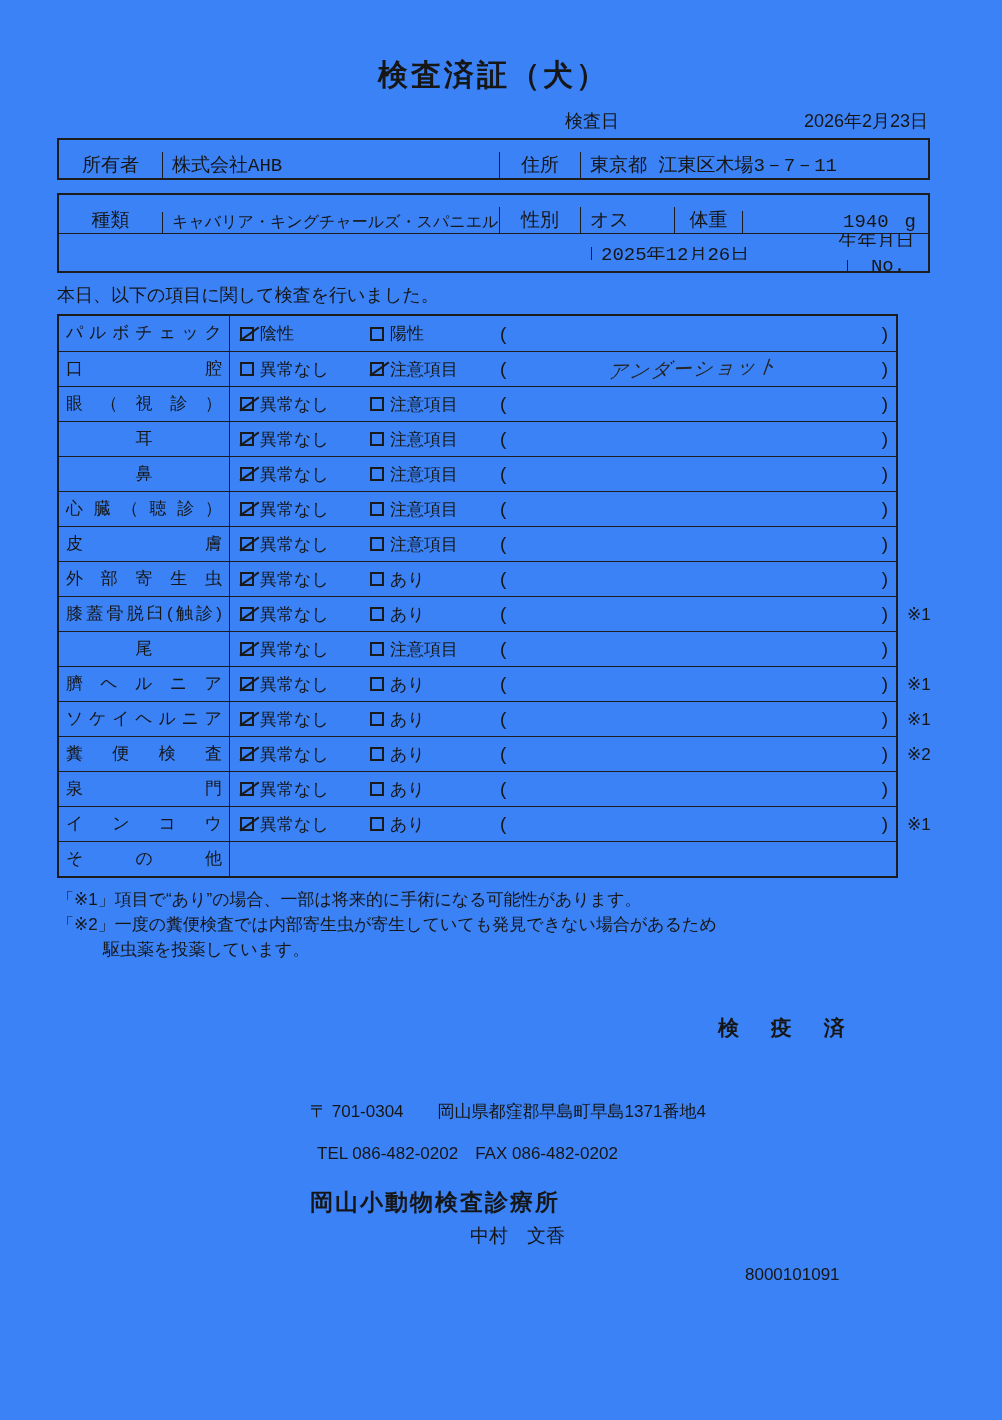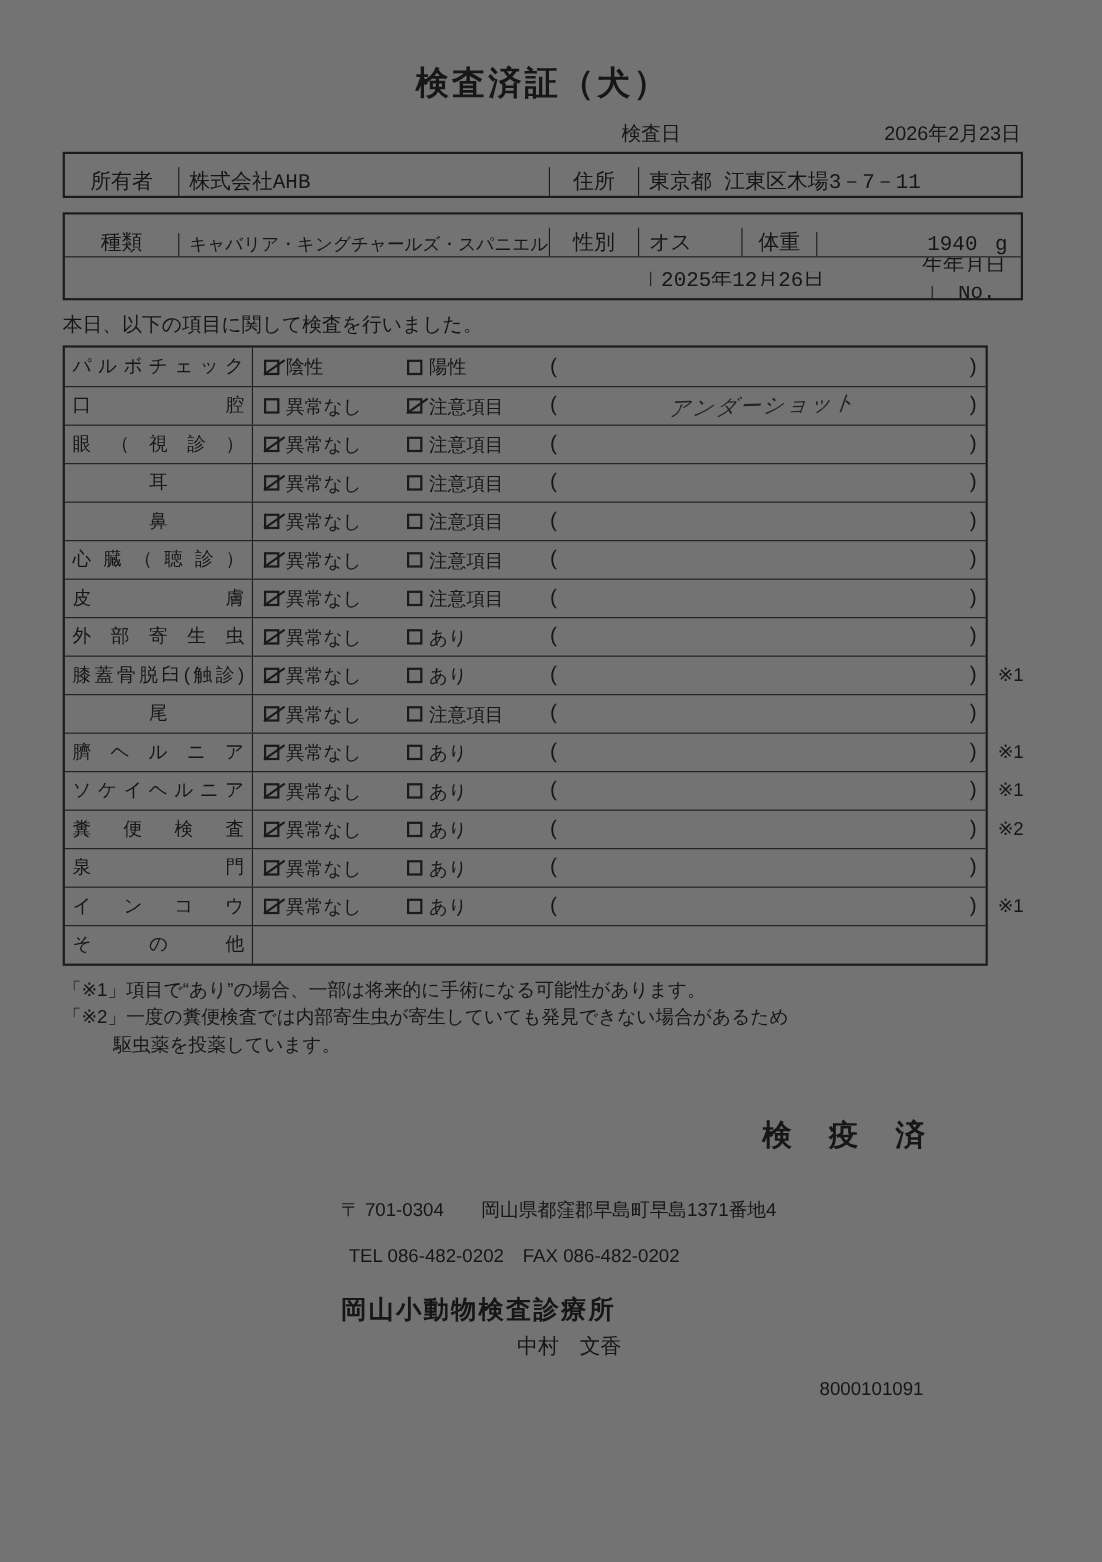--- a/index.html
+++ b/index.html
@@ -1,21 +1,21 @@
 <!DOCTYPE html>
 <html><head>
 <meta charset="utf-8">
 <style>
   * { margin:0; padding:0; box-sizing:border-box; }
   body {
     font-family: "Liberation Sans", "DejaVu Sans", sans-serif;
     background:#e8e8e8;
   }
   .page {
-    width:1002px; height:1420px; background:#737373; position:relative;
+    width:1002px; height:1420px; background:#3b82f6; position:relative;
     color:#161616; overflow:hidden;
   }
   .content { position:absolute; left:57px; top:0; width:873px; }
 
   .title { margin-top:55px; text-align:center; font-size:30px; font-weight:bold; letter-spacing:3px; }
 
   .date-row { position:relative; height:24px; margin-top:13px; font-size:18px; }
   .date-label { position:absolute; left:508px; top:0; }
   .date-value { position:absolute; right:2px; top:0; }
 
@@ -60,23 +60,23 @@
   .paren { font-size:19px; }
   .exam-note { flex:1; text-align:center; overflow:hidden; }
   .handwritten { font-style:italic; font-size:19px; letter-spacing:2px; transform:rotate(-2deg) skewX(-8deg); color:#242424; }
   .exam-mark { position:absolute; left:calc(100% + 11px); top:50%; transform:translateY(-50%); font-size:17px; white-space:nowrap; }
 
   .footnotes { margin-top:9px; font-size:17px; line-height:25px; }
   .footnotes .indent { padding-left:46px; }
 
   .disclaimer-wrap { position:relative; margin-top:14px; height:104px; }
   .disclaimer { font-size:19px; font-weight:bold; line-height:30px; }
-  .stamp { position:absolute; left:636px; top:38px; font-size:27px; font-weight:bold; letter-spacing:13px; white-space:nowrap;text-align:right; }
-
-  .postal-line { margin-top:8px; margin-left:253px; font-size:17px; display:flex; }
+  .stamp { position:absolute; left:661px; top:38px; font-size:21px; font-weight:bold; letter-spacing:13px; white-space:nowrap;text-align:right; }
+
+  .postal-line { margin-top:20px; margin-left:253px; font-size:17px; display:flex; }
   .postal-line .addr { margin-left:34px; }
   .tel-line { margin-top:19px; margin-left:260px; font-size:17px; }
   .clinic-name { margin-top:22px; margin-left:253px; font-size:23px; font-weight:bold; letter-spacing:2px; }
   .vet-name { margin-top:5px; margin-left:413px; font-size:19px; }
   .doc-code { margin-top:16px; margin-left:688px; font-size:17px; }
 </style>
 </head>
 <body>
 
 <div class="page">

